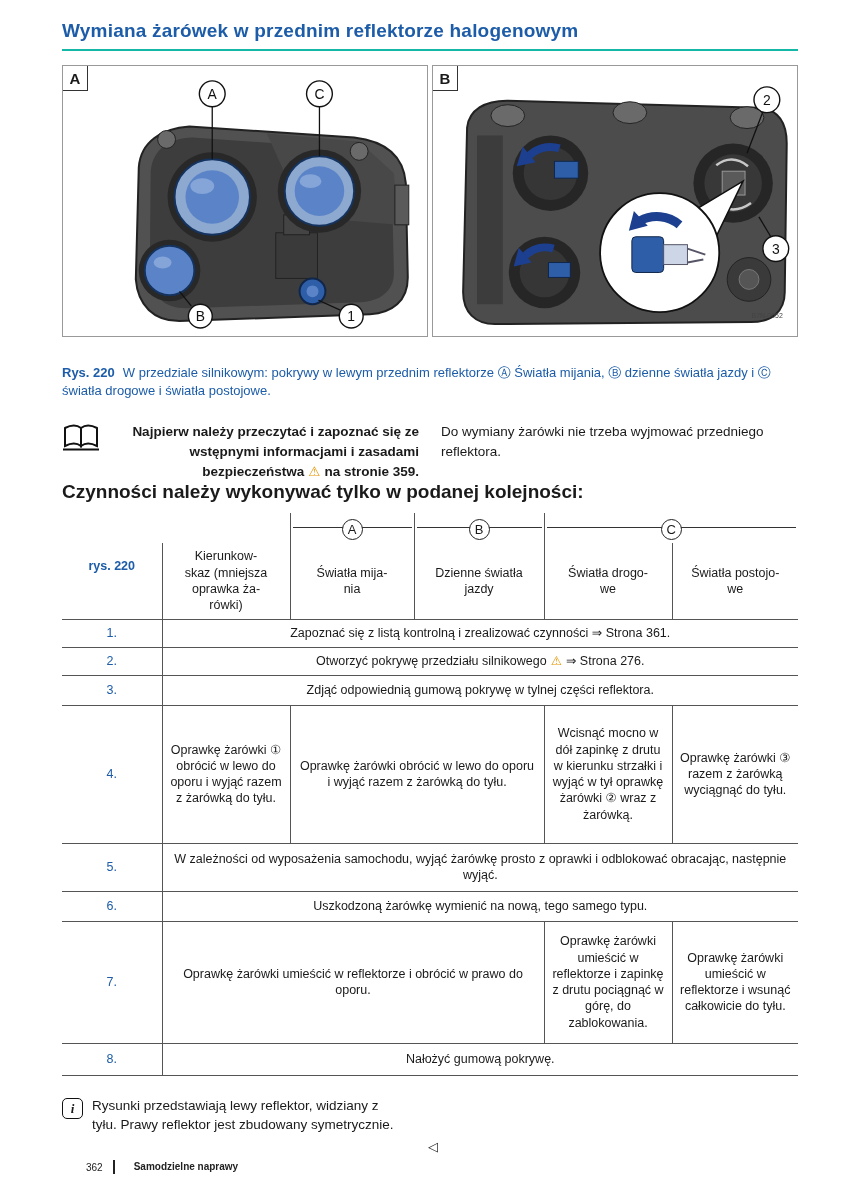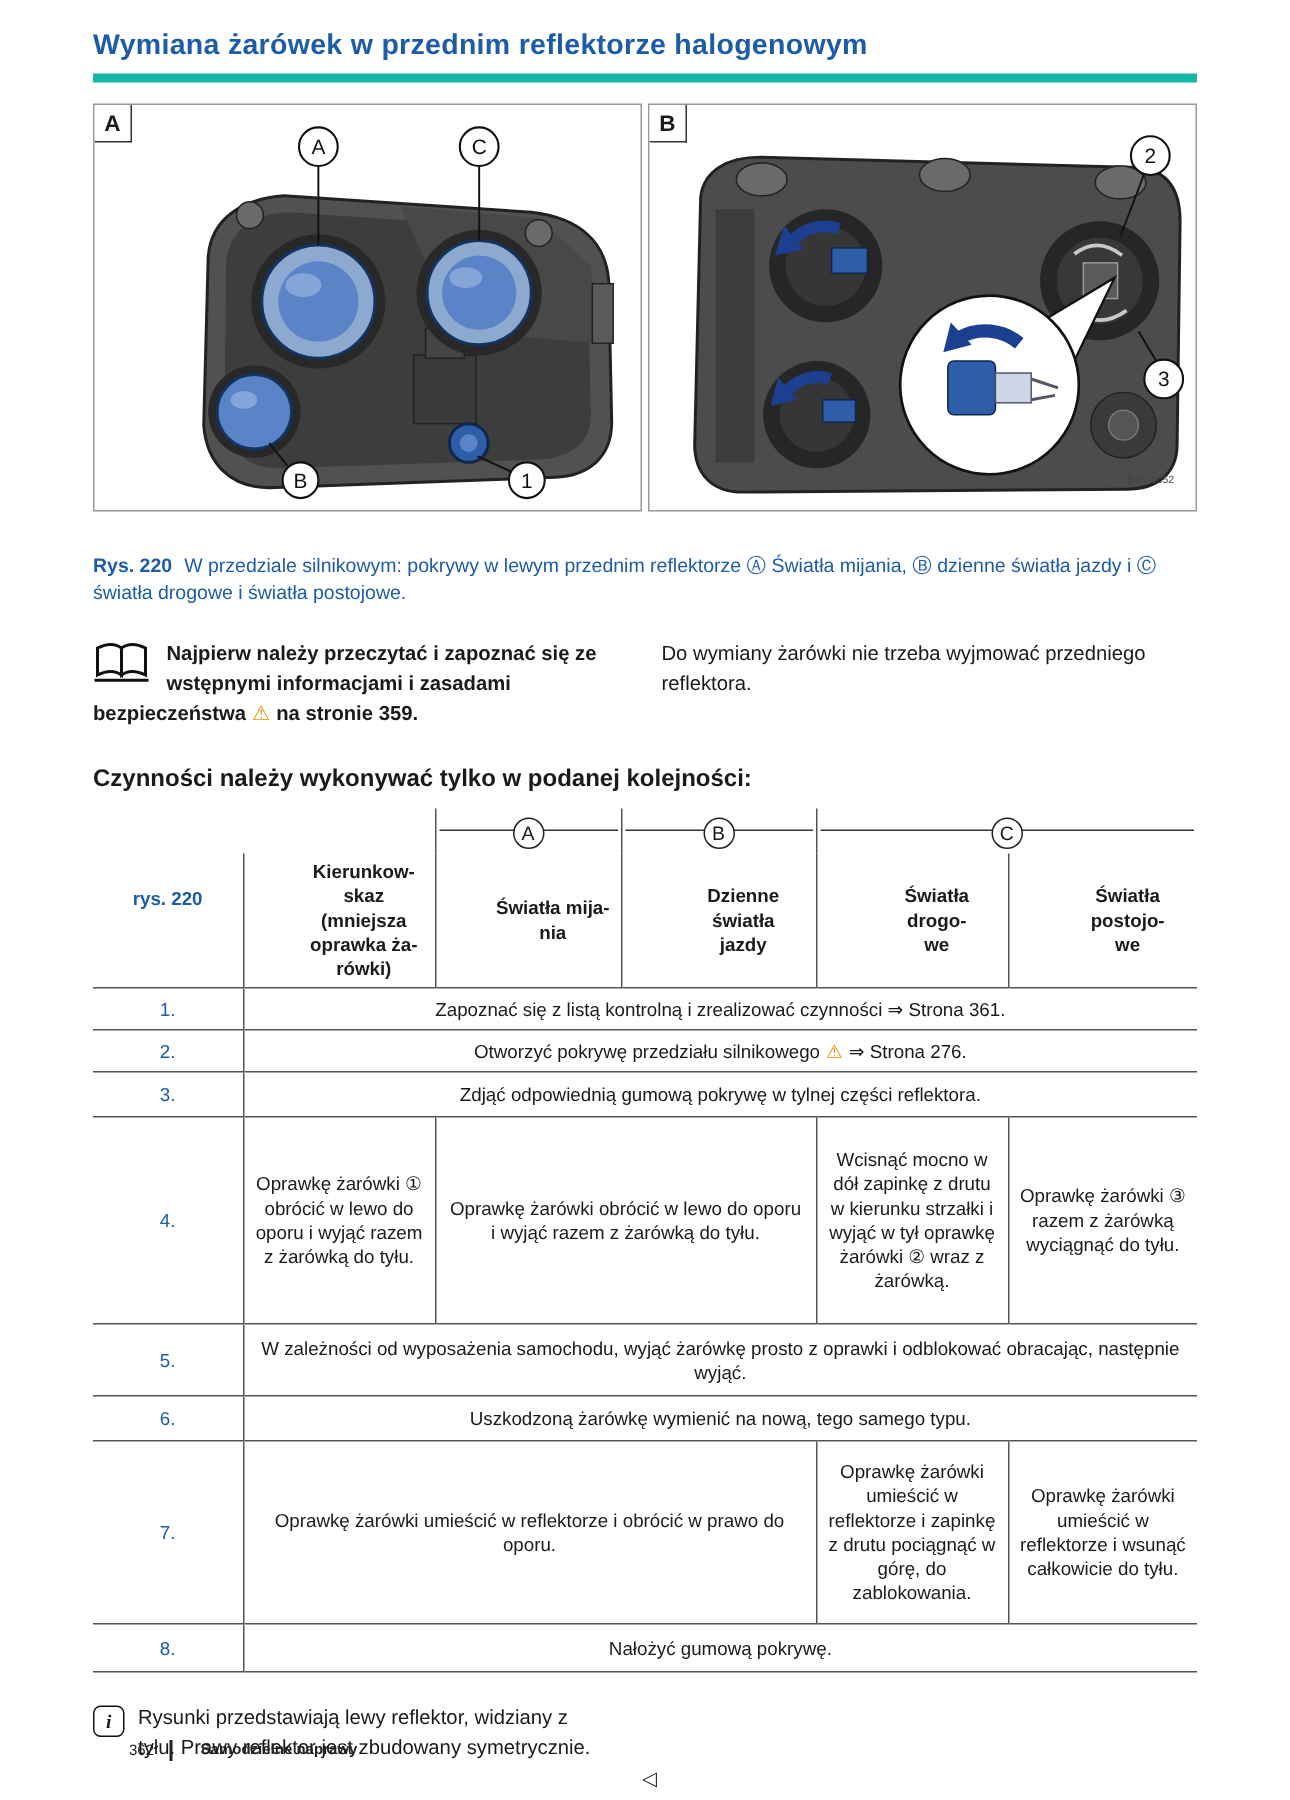--- a/index.html
+++ b/index.html
@@ -11,57 +11,57 @@
     position:relative;
     overflow:hidden;
   }
   .content { padding:20px 62px 0 62px; }
 
   .title {
     color:#1c5ca8;
     font-size:19px;
     font-weight:bold;
     padding-bottom:7px;
-    border-bottom:6px solid #14b8a6;
+    border-bottom:2px solid #14b8a6;
     letter-spacing:0.2px;
   }
 
   .figs { display:flex; gap:4px; margin-top:14px; }
   .fig { width:366px; height:272px; border:1px solid #999; position:relative; background:#fff; overflow:hidden; }
   .corner {
     position:absolute; top:0; left:0; width:25px; height:25px;
     border-right:1.5px solid #333; border-bottom:1.5px solid #333;
     display:flex; align-items:center; justify-content:center;
     font-weight:bold; font-size:15px; background:#fff; z-index:2;
   }
   .fig svg { display:block; width:100%; height:100%; }
   .fig svg text { font-family:"Liberation Sans",sans-serif; font-size:14px; text-anchor:middle; fill:#111; }
   .fig svg text.code { font-size:7px; fill:#444; text-anchor:end; }
 
   .caption { margin-top:27px; color:#1c5ca8; font-size:13px; line-height:1.4; }
   .caption .cap-label { font-weight:bold; margin-right:8px; }
 
   .intro { display:flex; gap:22px; margin-top:22px; font-size:13.5px; line-height:1.45; }
-  .intro-left { width:357px; font-weight:bold; }
+  .intro-left { width:357px; font-weight:bold;text-align:right; }
   .intro-left .book-icon { float:left; margin:2px 9px 2px 0; }
   .intro-right { width:357px; }
   .warn { color:#e59400; margin:0 4px; font-weight:normal; }
 
-  .table-intro { margin-top:26px; font-weight:bold; font-size:16px; }
+  .table-intro { font-weight:bold; font-size:19px; }
 
   table { margin-top:10px; border-collapse:collapse; width:736px; font-size:12.5px; table-layout:fixed; line-height:1.3; }
   td { text-align:center; vertical-align:middle; padding:4px 7px; }
   .letter-cell { position:relative; height:30px; padding:0; }
   .hline { position:absolute; left:2px; right:2px; top:14px; height:1px; background:#333; }
   .circ {
     position:relative; display:inline-block; width:21px; height:21px; line-height:20px;
     border:1.5px solid #222; border-radius:50%; background:#fff;
     font-size:13px; text-align:center; z-index:1; margin-top:3px;
   }
-  .hdr { font-weight:bold; white-space:pre-line;padding-left:40px; }
+  .hdr { font-weight:normal; white-space:pre-line; }
   .col-rys { color:#1c5ca8; font-weight:bold; }
   .vl { border-left:1px solid #555; }
   tr.body td { border-top:1px solid #555; }
   tr.last td { border-bottom:1px solid #555; }
   .num { color:#1c5ca8; }
 
   .note { margin-top:20px; font-size:13.5px; line-height:1.45; position:relative; width:440px; }
   .note-icon {
     float:left; width:21px; height:21px; border:1.5px solid #111; border-radius:5px;
     text-align:center; line-height:19px; font-weight:bold; font-style:italic;

